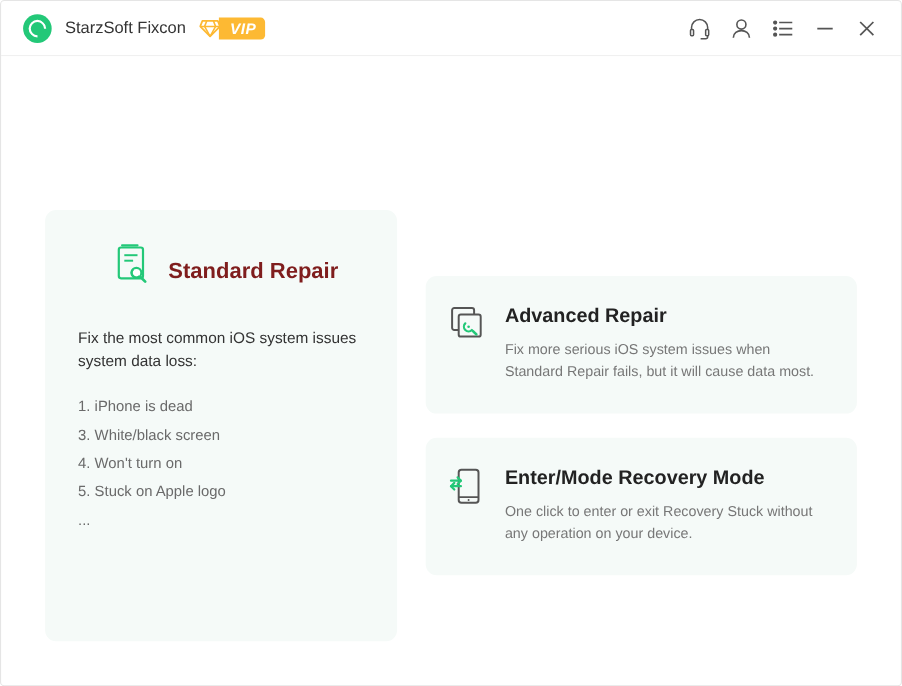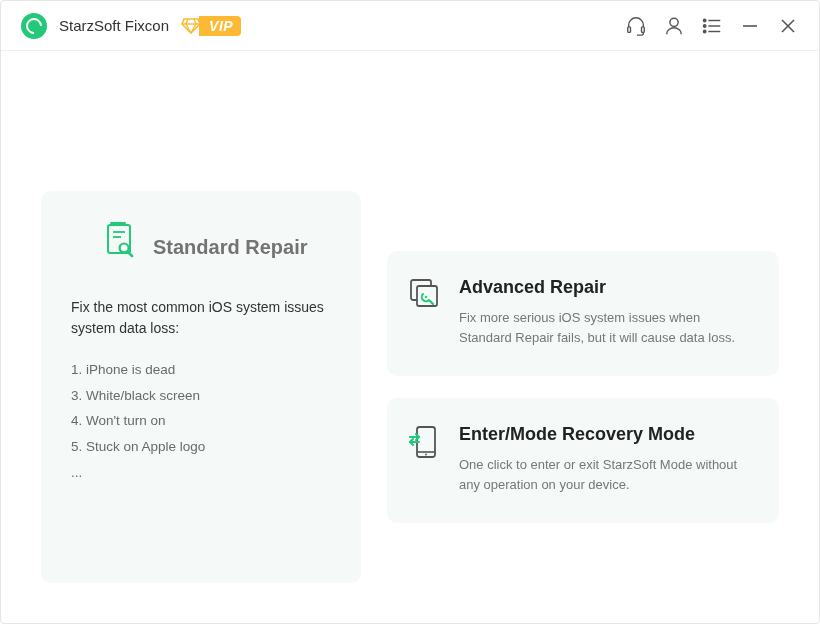--- a/index.html
+++ b/index.html
@@ -133,21 +133,21 @@
       align-items: center;
       justify-content: center;
       flex-shrink: 0;
     }
     .left-title-row {
       display: flex;
       align-items: center;
       margin-bottom: 24px;
     }
     .left-title {
-      color: #737373;
+      color: #7f1d1d;
       font-size: 20px;
       font-weight: 600;
       margin-left: 12px;
     }
     .left-desc {
       color: #333;
       font-size: 14px;
       line-height: 1.5;
       margin-bottom: 18px;
     }
@@ -259,36 +259,36 @@
           <svg width="40" height="40" viewBox="0 0 40 40" fill="none">
             <rect x="6" y="5" width="20" height="20" rx="2" stroke="#555" stroke-width="1.8"></rect>
             <rect x="12" y="11" width="20" height="20" rx="2" fill="#f5faf8" stroke="#555" stroke-width="1.8"></rect>
             <path d="M18 19 a4 4 0 0 0 6 6" stroke="#23c878" stroke-width="2" fill="none" stroke-linecap="round"></path>
             <circle cx="21" cy="22" r="1.2" fill="#23c878"></circle>
             <line x1="25" y1="26" x2="28" y2="29" stroke="#23c878" stroke-width="2.4" stroke-linecap="round"></line>
           </svg>
         </div>
         <div class="right-text">
           <div class="right-title">Advanced Repair</div>
-          <div class="right-desc">Fix more serious iOS system issues when Standard Repair fails, but it will cause data loss.</div>
+          <div class="right-desc">Fix more serious iOS system issues when Standard Repair fails, but it will cause data most.</div>
         </div>
       </div>
 
       <div class="right-card">
         <div class="card-icon-small">
           <svg width="40" height="40" viewBox="0 0 40 40" fill="none">
             <rect x="12" y="5" width="18" height="30" rx="2.5" stroke="#555" stroke-width="1.8"></rect>
             <line x1="12" y1="30" x2="30" y2="30" stroke="#555" stroke-width="1.6"></line>
             <circle cx="21" cy="32.5" r="0.9" fill="#555"></circle>
             <line x1="5" y1="15" x2="14" y2="15" stroke="#23c878" stroke-width="2" stroke-linecap="round"></line>
             <polyline points="11,12 14,15 11,18" fill="none" stroke="#23c878" stroke-width="2" stroke-linecap="round" stroke-linejoin="round"></polyline>
             <line x1="14" y1="20" x2="5" y2="20" stroke="#23c878" stroke-width="2" stroke-linecap="round"></line>
             <polyline points="8,17 5,20 8,23" fill="none" stroke="#23c878" stroke-width="2" stroke-linecap="round" stroke-linejoin="round"></polyline>
           </svg>
         </div>
         <div class="right-text">
           <div class="right-title">Enter/Mode Recovery Mode</div>
-          <div class="right-desc">One click to enter or exit StarzSoft Mode without any operation on your device.</div>
+          <div class="right-desc">One click to enter or exit Recovery Stuck without any operation on your device.</div>
         </div>
       </div>
     </div>
   </div>
 </div>
 
 </body></html>

